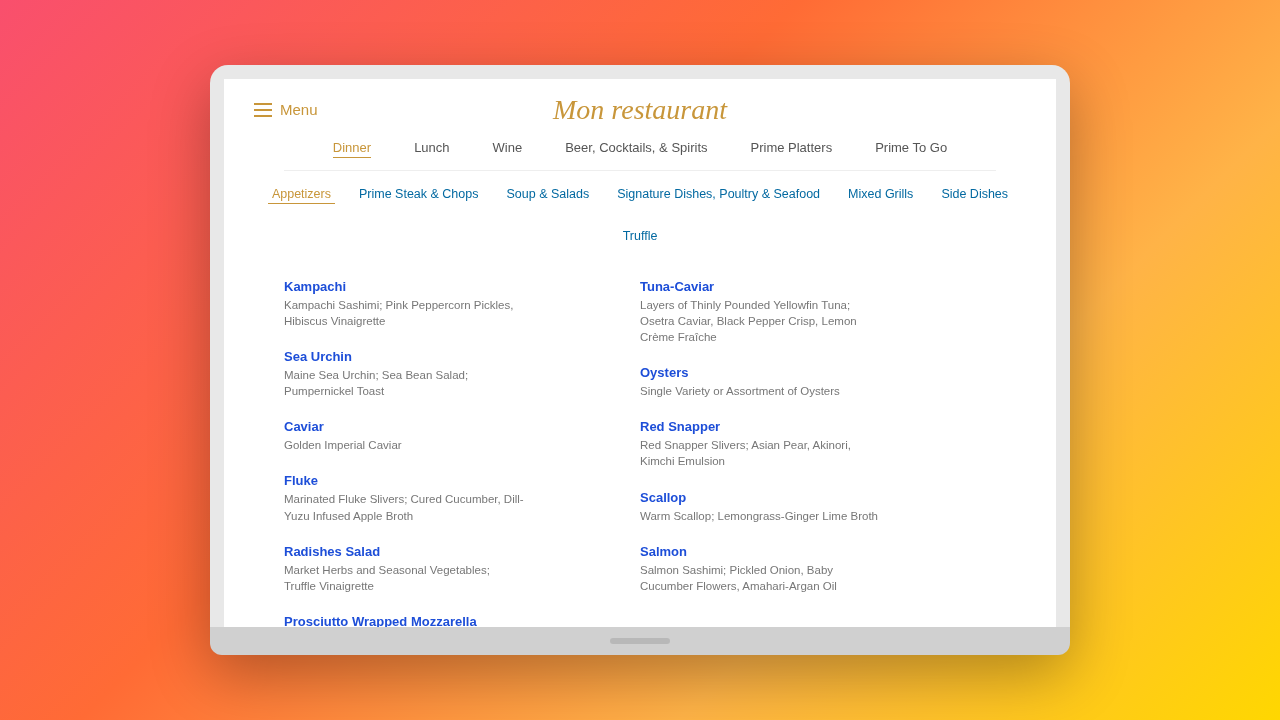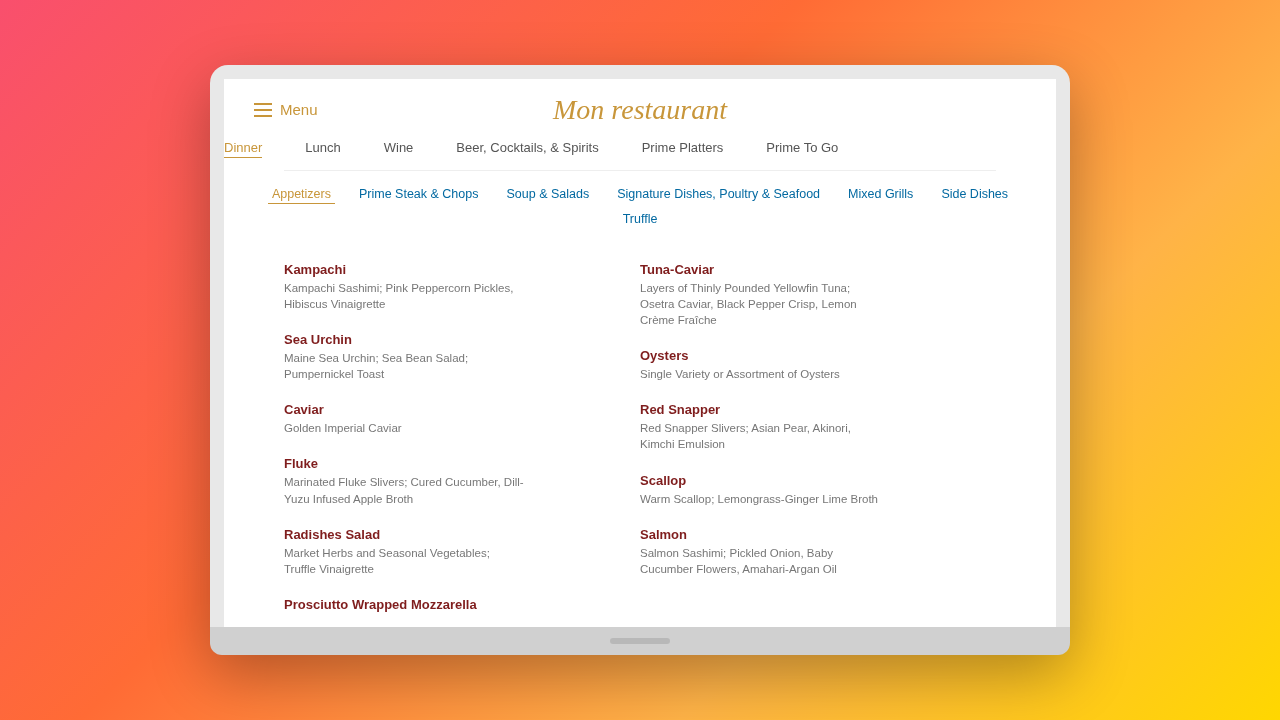--- a/index.html
+++ b/index.html
@@ -97,20 +97,21 @@
       transform: translateX(-50%);
       font-family: Georgia, 'Times New Roman', serif;
       font-style: italic;
       font-size: 28px;
       color: #c8963a;
       font-weight: 400;
     }
 
     .main-nav {
       display: flex;
+      justify-content: center;
       gap: 43px;
       padding: 12px 0 8px;
       border-bottom: none;
     }
 
     .main-nav-item {
       font-size: 13px;
       color: #555;
       cursor: pointer;
       padding-bottom: 2px;
@@ -120,21 +121,21 @@
     .main-nav-item.active {
       color: #c8963a;
       border-bottom: 1.5px solid #c8963a;
       font-weight: 500;
     }
 
     .sub-nav {
       display: flex;
       flex-wrap: wrap;
       justify-content: center;
-      gap: 6px 20px;
+      gap: 23px 20px;
       padding: 10px 30px 8px;
     }
 
     .sub-nav-item {
       font-size: 12.5px;
       color: #0369a1;
       cursor: pointer;
       padding: 2px 4px;
       text-decoration: none;
     }
@@ -151,21 +152,21 @@
       padding: 16px 60px 20px;
     }
 
     .menu-item {
       padding: 10px 20px 10px 0;
     }
 
     .menu-item-name {
       font-size: 13px;
       font-weight: 700;
-      color: #7f1d1d;
+      color: #1d4ed8;
       margin-bottom: 3px;
     }
 
     .menu-item-desc {
       font-size: 11.5px;
       color: #777;
       line-height: 1.4;
       max-width: 240px;
     }
 

